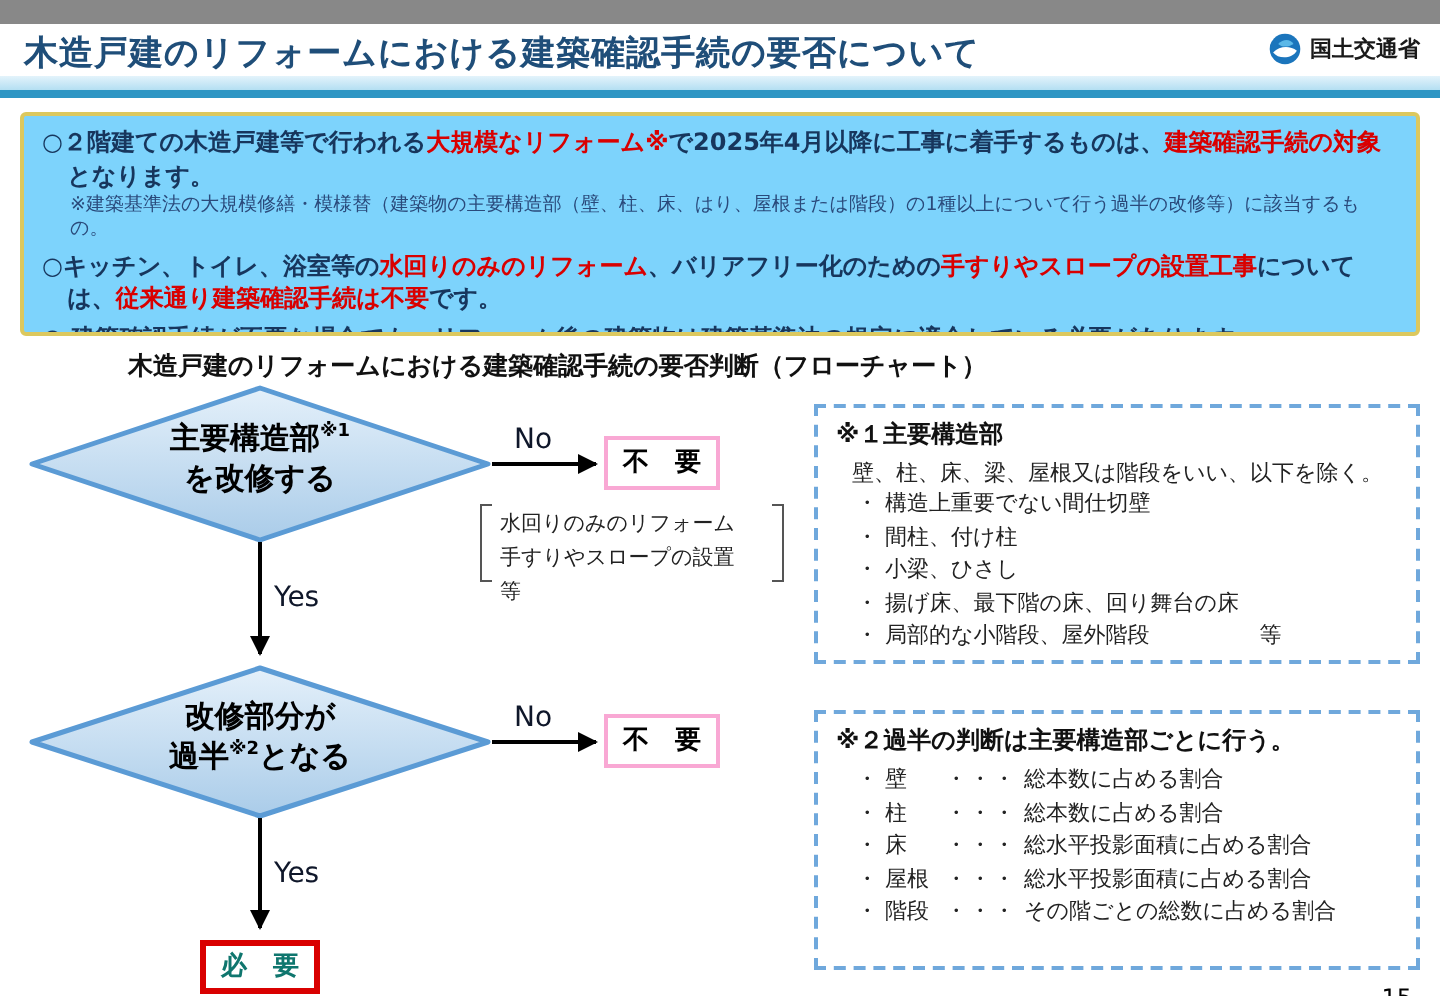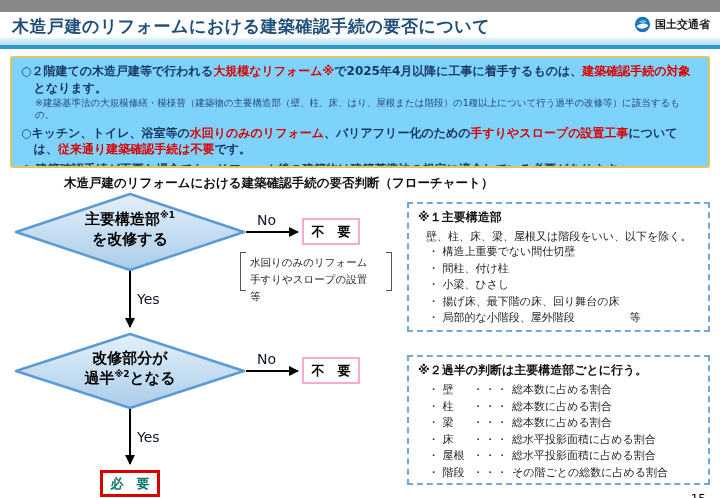--- a/index.html
+++ b/index.html
@@ -153,21 +153,20 @@
         <li>揚げ床、最下階の床、回り舞台の床</li>
         <li>局部的な小階段、屋外階段　　　　　等</li>
       </ul>
     </div>
 
     <div class="panel panel2">
       <div class="panel-title">※２過半の判断は主要構造部ごとに行う。</div>
       <ul>
         <li><span class="term">壁</span><span class="dots">・・・</span> <span>総本数に占める割合</span></li>
         <li><span class="term">柱</span><span class="dots">・・・</span> <span>総本数に占める割合</span></li>
-        <li><span class="term">梁</span><span class="dots">・・・</span> <span>総本数に占める割合</span></li>
         <li><span class="term">床</span><span class="dots">・・・</span> <span></span><span>総水平投影面積に占める割合</span></li>
         <li><span class="term">屋根</span><span class="dots">・・・</span> <span>総水平投影面積に占める割合</span></li>
         <li><span class="term">階段</span><span class="dots">・・・</span> <span>その階ごとの総数に占める割合</span></li>
       </ul>
     </div>
   </div>
 
   <div class="pagenum">15</div>
 </div>
 

